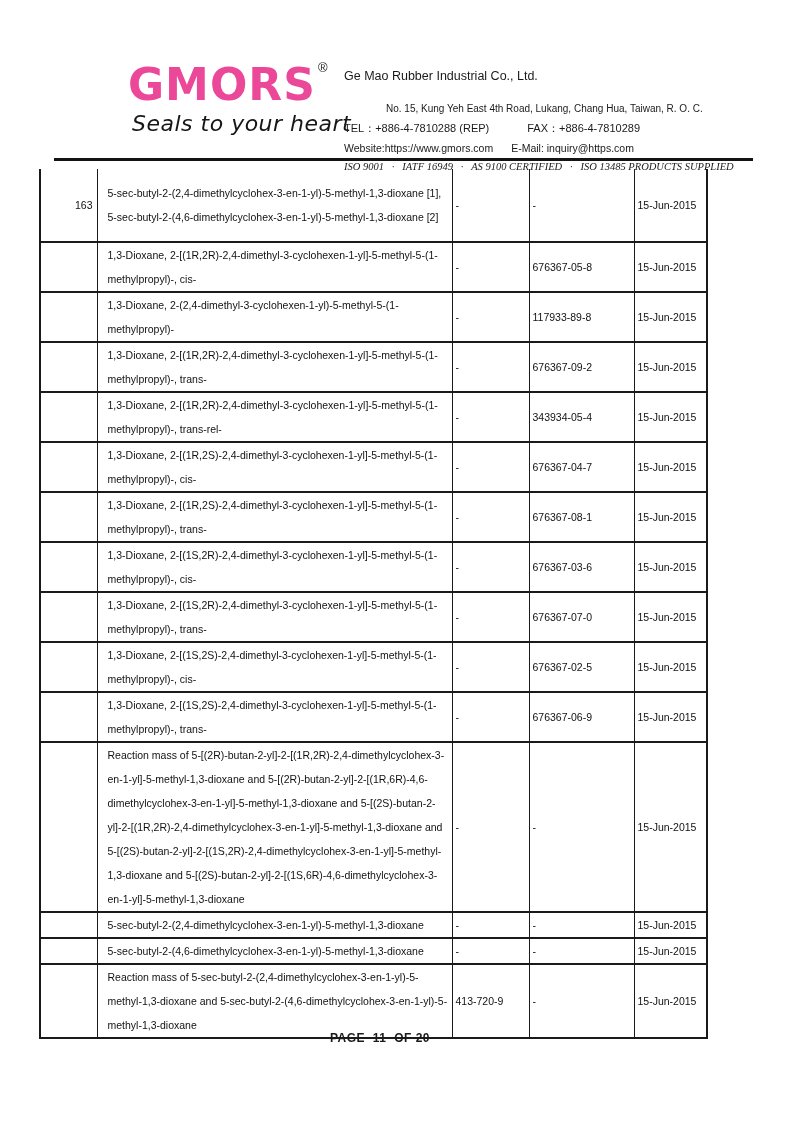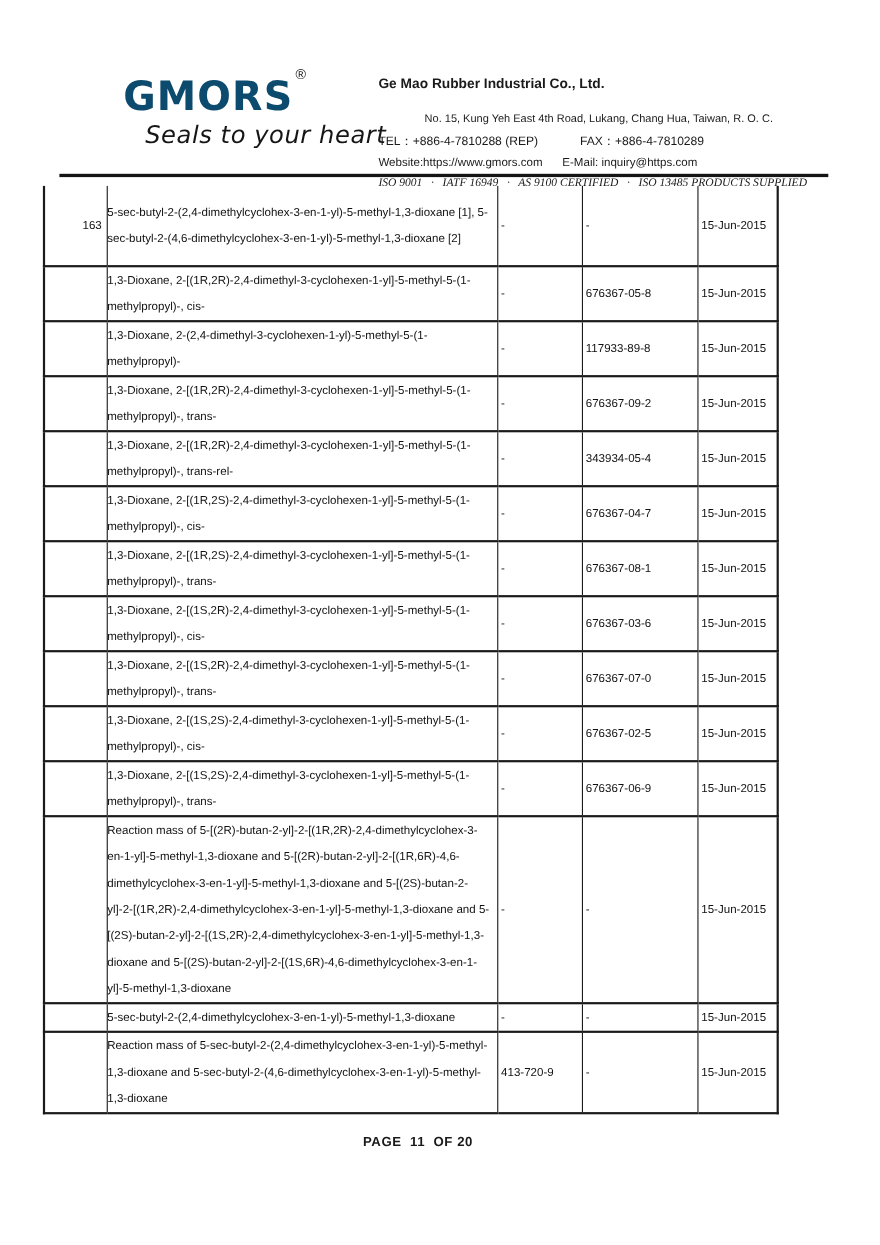--- a/index.html
+++ b/index.html
@@ -11,33 +11,33 @@
     position:relative;
     overflow:hidden;
   }
 
   
   .header { position:absolute; top:60px; left:112px; display:flex; }
   .logo-block { width:222px; flex:0 0 auto; }
   .logo-line { white-space:nowrap; }
   .logo-text {
     font-family:"DejaVu Sans", sans-serif;
-    font-weight:900; font-size:36px; line-height:1.05;
-    letter-spacing:1px; color:#0c4a6e;
-    display:inline-block; transform:scaleY(1.02);
+    font-weight:900; font-size:44px; line-height:1.05;
+    letter-spacing:1px; color:#ec4899;
+    display:inline-block; transform:scaleY(1.02);margin-left:16px;
   }
   .logo-reg { font-size:13px; vertical-align:28px; margin-left:2px; }
   .tagline {
     font-family:"DejaVu Sans", sans-serif;
     font-style:italic; font-size:22px; font-weight:500;
     margin-top:3px; margin-left:20px; letter-spacing:0.5px; color:#161616;
     white-space:nowrap;
   }
   .info-block { margin-left:10px; padding-top:9px; white-space:nowrap; }
-  .company-name { font-weight:bold; font-size:12.5px; }
+  .company-name { font-weight:normal; font-size:12.5px; }
   .company-address { font-size:10px; margin-top:20px;padding-left:42px; }
   .tel-fax { font-size:11px; margin-top:7px; }
   .tel-fax .gap { display:inline-block; width:38px; }
   .web-mail { font-size:10.5px; margin-top:6px; }
   .web-mail .gap { display:inline-block; width:18px; }
   .certs {
     font-family:"Liberation Serif", serif;
     font-style:italic; font-size:10.5px; margin-top:7px;
     white-space:pre;
   }
@@ -57,21 +57,21 @@
   table.subs td {
     border:1px solid #1a1a1a;
     border-top-width:2px; border-bottom-width:2px;
     vertical-align:middle;
     line-height:24px;
     padding:0 3px;
     word-wrap:break-word;
   }
   table.subs tr:first-child td { border-top:0; }
   table.subs td.c0 { text-align:right; padding-right:4px; border-left-width:2px; }
-  table.subs td.c1 { text-align:left; padding-left:0; }
+  table.subs td.c1 { text-align:left; padding-left:10px; }
   table.subs td.c4 { border-right-width:2px; }
 
   
   .page-footer {
     position:absolute; top:1031px; left:0; width:760px;
     text-align:center;
     font-size:12px; font-weight:bold;
     letter-spacing:0.5px;
     white-space:pre;
   }
@@ -196,20 +196,27 @@
       </tr>
       <tr>
         <td class="c0"></td>
         <td class="c1" style="height: 24px;">5-sec-butyl-2-(2,4-dimethylcyclohex-3-en-1-yl)-5-methyl-1,3-dioxane</td>
         <td class="c2">-</td>
         <td class="c3">-</td>
         <td class="c4">15-Jun-2015</td>
       </tr>
       <tr>
         <td class="c0"></td>
+        <td class="c1" style="height: 24px;">5-sec-butyl-2-(4,6-dimethylcyclohex-3-en-1-yl)-5-methyl-1,3-dioxane</td>
+        <td class="c2">-</td>
+        <td class="c3">-</td>
+        <td class="c4">15-Jun-2015</td>
+      </tr>
+      <tr>
+        <td class="c0"></td>
         <td class="c1" style="height: 72px;">Reaction mass of 5-sec-butyl-2-(2,4-dimethylcyclohex-3-en-1-yl)-5-methyl-1,3-dioxane and 5-sec-butyl-2-(4,6-dimethylcyclohex-3-en-1-yl)-5-methyl-1,3-dioxane</td>
         <td class="c2">413-720-9</td>
         <td class="c3">-</td>
         <td class="c4">15-Jun-2015</td>
       </tr>
     </tbody>
 </table>
 
 <div class="page-footer">PAGE  11  OF 20</div>
 

